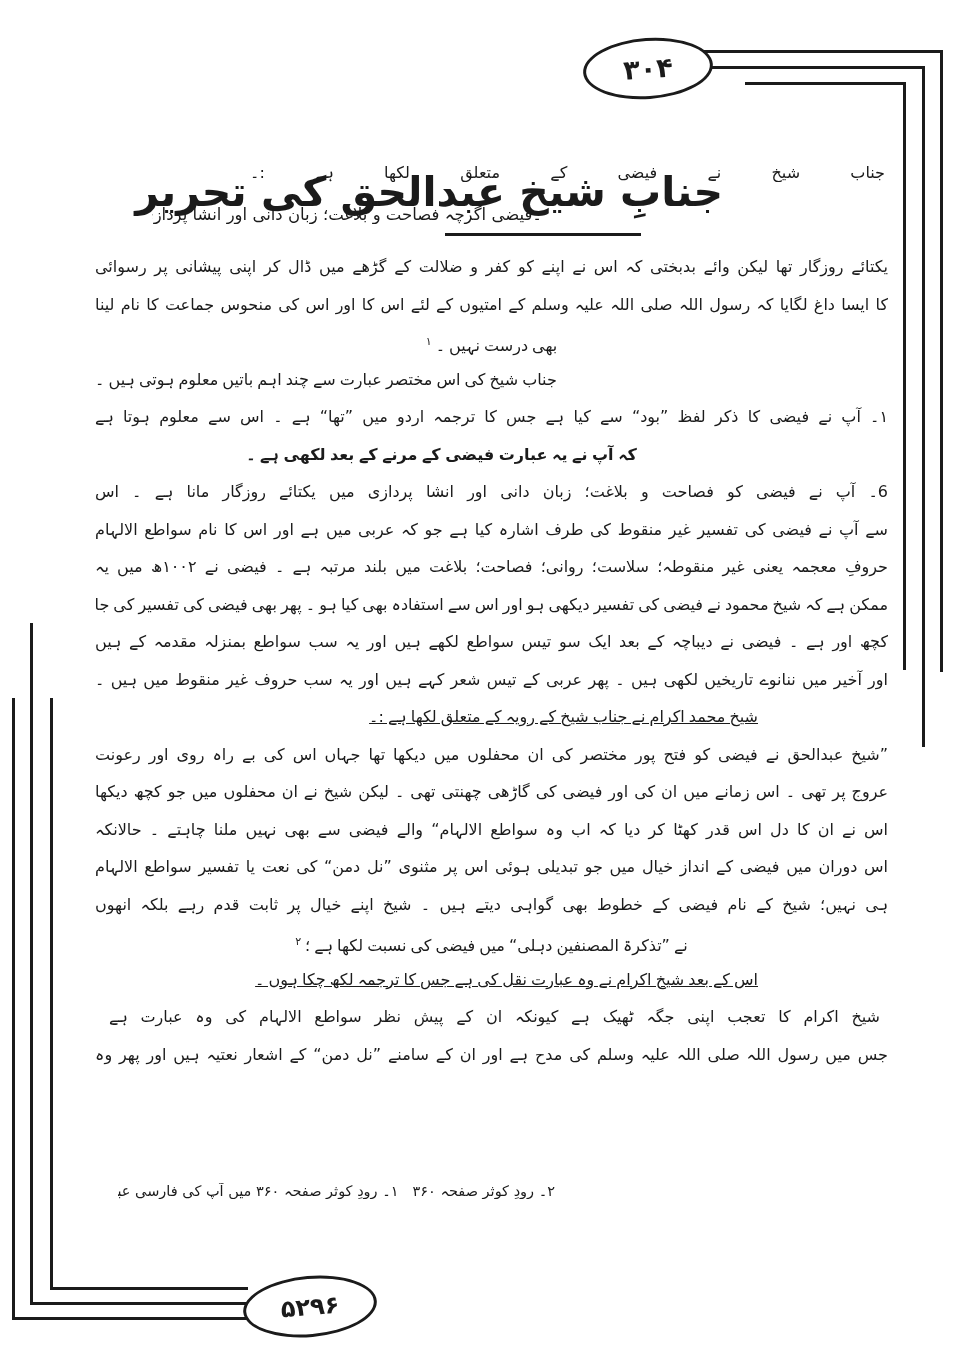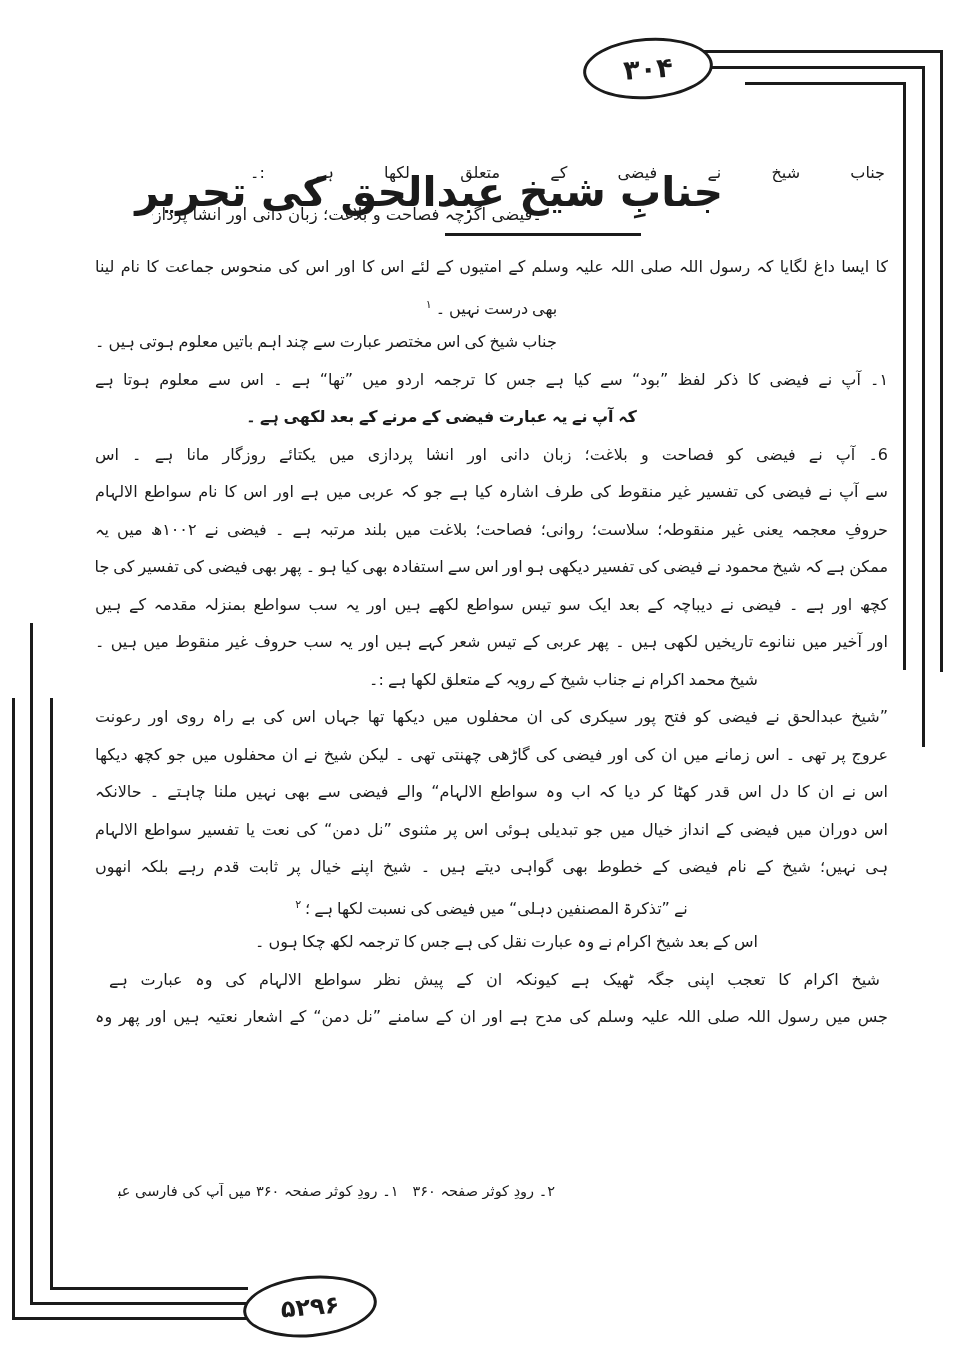--- a/index.html
+++ b/index.html
@@ -41,21 +41,21 @@
     position:absolute;left:95px;top:248px;width:793px;
     direction:rtl;font-size:16px;
   }
   .bl{
     height:37.5px;line-height:37.5px;white-space:nowrap;overflow:hidden;
     direction:rtl;word-spacing:-1px;
   }
   .l-full{text-align:justify;text-align-last:justify;}
   .l-flush{text-align:center;}
   .l-ind30{padding-right:30px;text-align:left;}
-  .l-ind130{padding-right:130px;text-align:right;}
+  .l-ind130{padding-right:130px;text-align:right;text-decoration:underline;}
   .l-ind10{padding-right:8px;padding-left:14px;text-align:justify;text-align-last:justify;}
   .l-center{padding-right:235px;padding-left:135px;text-align:center;font-weight:bold;}
   .fn-marker{font-size:11px;vertical-align:super;margin-right:4px;}
   
   #footnote-line{
     left:118px;top:1183px;width:437px;direction:rtl;font-size:14.5px;
     white-space:nowrap;overflow:hidden;display:flex;gap:14px;justify-content:flex-start;
   }
 </style>
 </head>
@@ -81,33 +81,34 @@
 <div id="cart-bottom" class="cartouche">
   <span>۵۲۹۶</span>
 </div>
 
 <div id="heading" class="abs">جنابِ شیخ عبدالحق کی تحریر</div>
 <div id="heading-underline" class="abs"></div>
 <div id="intro-line" class="abs">جناب شیخ نے فیضی کے متعلق لکھا ہے :۔</div>
 <div id="quote-first-line" class="abs">۔فیضی اگرچہ فصاحت و بلاغت؛ زبان دانی اور انشا پردازی میں</div>
 
 <div id="body-block">
+    <div class="bl l-full"><span>یکتائے روزگار تھا لیکن وائے بدبختی کہ اس نے اپنے کو کفر و ضلالت کے گڑھے میں ڈال کر اپنی پیشانی پر رسوائی</span></div>
     <div class="bl l-full"><span>کا ایسا داغ لگایا کہ رسول اللہ صلی اللہ علیہ وسلم کے امتیوں کے لئے اس کا اور اس کی منحوس جماعت کا نام لینا</span></div>
     <div class="bl l-flush"><span>بھی درست نہیں ۔</span><span class="fn-marker">۱</span></div>
     <div class="bl l-ind30"><span>جناب شیخ کی اس مختصر عبارت سے چند اہم باتیں معلوم ہوتی ہیں ۔</span></div>
     <div class="bl l-full"><span>۱۔ آپ نے فیضی کا ذکر لفظ ”بود“ سے کیا ہے جس کا ترجمہ اردو میں ”تھا“ ہے ۔ اس سے معلوم ہوتا ہے</span></div>
     <div class="bl l-center"><span>کہ آپ نے یہ عبارت فیضی کے مرنے کے بعد لکھی ہے ۔</span></div>
     <div class="bl l-full"><span>6۔ آپ نے فیضی کو فصاحت و بلاغت؛ زبان دانی اور انشا پردازی میں یکتائے روزگار مانا ہے ۔ اس</span></div>
     <div class="bl l-full"><span>سے آپ نے فیضی کی تفسیر غیر منقوط کی طرف اشارہ کیا ہے جو کہ عربی میں ہے اور اس کا نام سواطع الالہام</span></div>
     <div class="bl l-full"><span>حروفِ معجمہ یعنی غیر منقوطہ؛ سلاست؛ روانی؛ فصاحت؛ بلاغت میں بلند مرتبہ ہے ۔ فیضی نے ۱۰۰۲ھ میں یہ</span></div>
     <div class="bl l-full"><span>ممکن ہے کہ شیخ محمود نے فیضی کی تفسیر دیکھی ہو اور اس سے استفادہ بھی کیا ہو ۔ پھر بھی فیضی کی تفسیر کی جامعیت</span></div>
     <div class="bl l-full"><span>کچھ اور ہے ۔ فیضی نے دیباچہ کے بعد ایک سو تیس سواطع لکھے ہیں اور یہ سب سواطع بمنزلہ مقدمہ کے ہیں</span></div>
     <div class="bl l-full"><span>اور آخیر میں ننانوے تاریخیں لکھی ہیں ۔ پھر عربی کے تیس شعر کہے ہیں اور یہ سب حروف غیر منقوط میں ہیں ۔</span></div>
     <div class="bl l-ind130"><span>شیخ محمد اکرام نے جناب شیخ کے رویہ کے متعلق لکھا ہے :۔</span></div>
-    <div class="bl l-full"><span>”شیخ عبدالحق نے فیضی کو فتح پور سیکری کی ان محفلوں میں دیکھا تھا جہاں اس کی بے راہ روی اور رعونت</span></div>
+    <div class="bl l-full"><span>”شیخ عبدالحق نے فیضی کو فتح پور مختصر کی ان محفلوں میں دیکھا تھا جہاں اس کی بے راہ روی اور رعونت</span></div>
     <div class="bl l-full"><span>عروج پر تھی ۔ اس زمانے میں ان کی اور فیضی کی گاڑھی چھنتی تھی ۔ لیکن شیخ نے ان محفلوں میں جو کچھ دیکھا</span></div>
     <div class="bl l-full"><span>اس نے ان کا دل اس قدر کھٹا کر دیا کہ اب وہ سواطع الالہام“ والے فیضی سے بھی نہیں ملنا چاہتے ۔ حالانکہ</span></div>
     <div class="bl l-full"><span>اس دوران میں فیضی کے انداز خیال میں جو تبدیلی ہوئی اس پر مثنوی ”نل دمن“ کی نعت یا تفسیر سواطع الالہام</span></div>
     <div class="bl l-full"><span>ہی نہیں؛ شیخ کے نام فیضی کے خطوط بھی گواہی دیتے ہیں ۔ شیخ اپنے خیال پر ثابت قدم رہے بلکہ انھوں</span></div>
     <div class="bl l-flush"><span>نے ”تذکرۃ المصنفین دہلی“ میں فیضی کی نسبت لکھا ہے ؛</span><span class="fn-marker">۲</span></div>
     <div class="bl l-ind130"><span>اس کے بعد شیخ اکرام نے وہ عبارت نقل کی ہے جس کا ترجمہ لکھ چکا ہوں ۔</span></div>
     <div class="bl l-ind10"><span>شیخ اکرام کا تعجب اپنی جگہ ٹھیک ہے کیونکہ ان کے پیش نظر سواطع الالہام کی وہ عبارت ہے</span></div>
     <div class="bl l-full"><span>جس میں رسول اللہ صلی اللہ علیہ وسلم کی مدح ہے اور ان کے سامنے ”نل دمن“ کے اشعار نعتیہ ہیں اور پھر وہ</span></div>
   </div>
 

